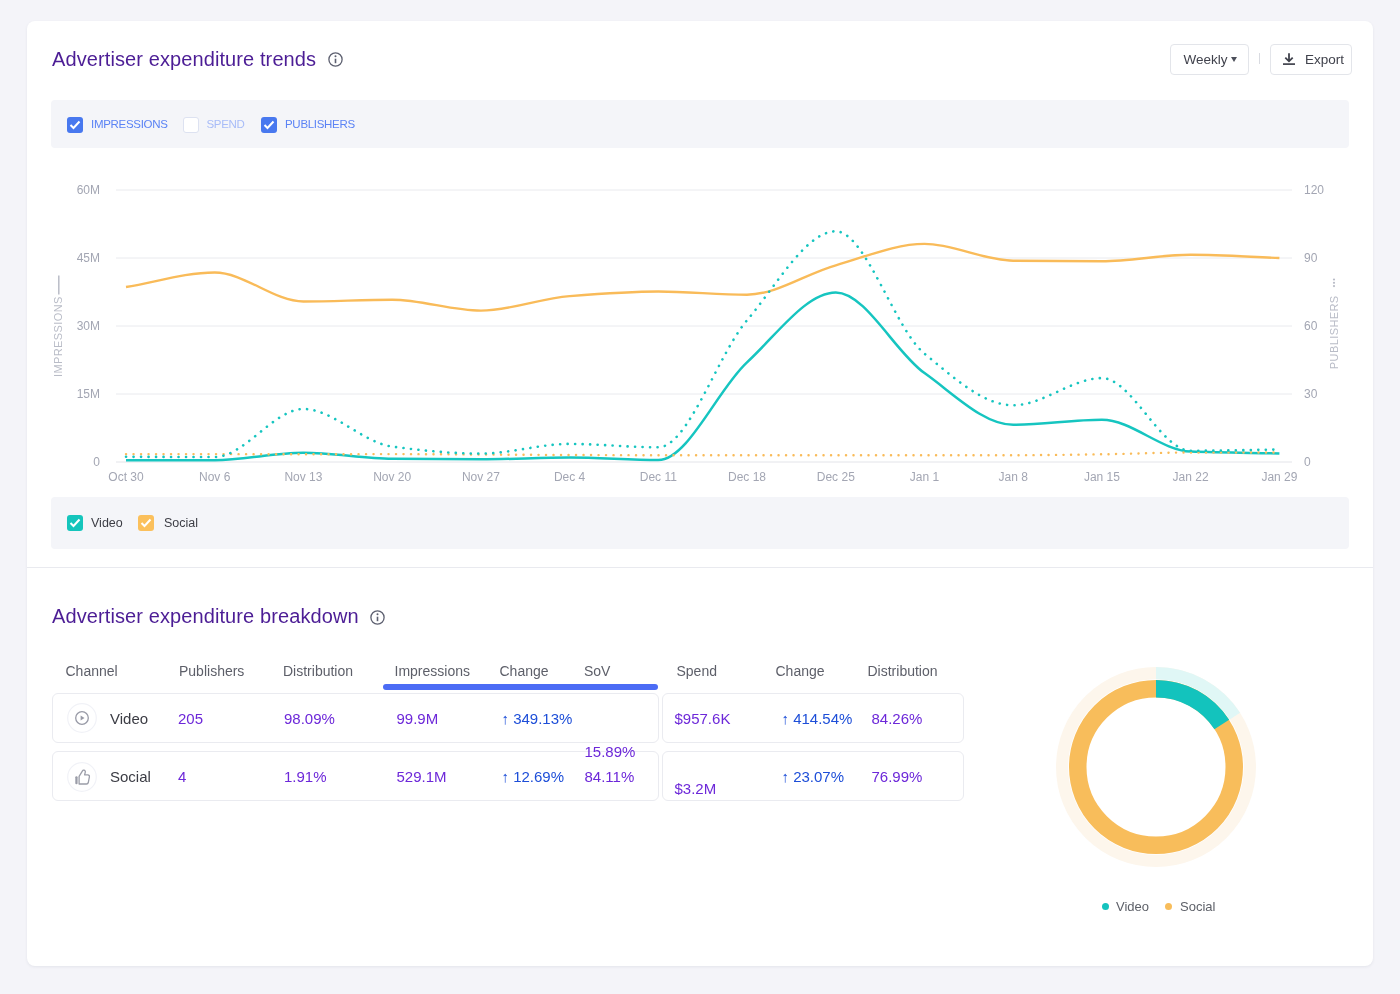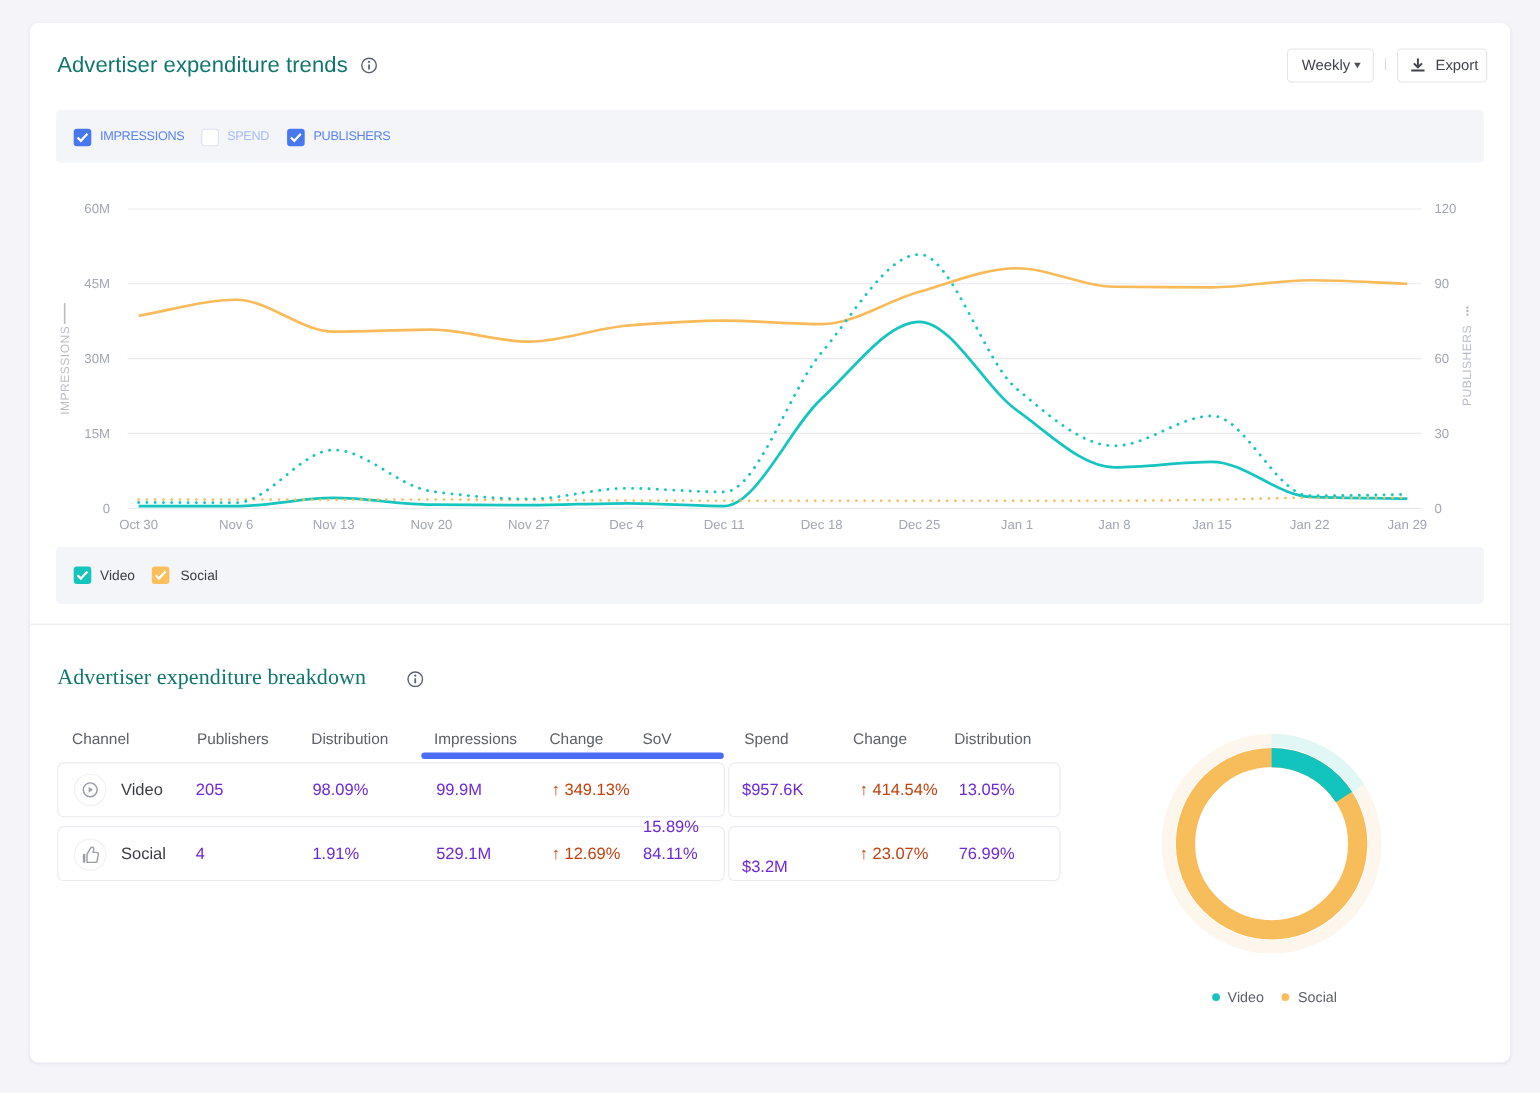--- a/index.html
+++ b/index.html
@@ -1,34 +1,34 @@
 <!DOCTYPE html>
 <html><head><meta charset="utf-8">
 <style>
 * { margin:0; padding:0; box-sizing:border-box; }
 html,body { width:1400px; height:994px; background:#f4f4f9; font-family:"Liberation Sans", sans-serif; }
 #page { position:relative; width:1400px; height:994px; overflow:hidden; }
 .card { position:absolute; left:27px; top:21px; width:1346px; height:945px; background:#fff; border-radius:8px; box-shadow:0 1px 3px rgba(40,45,80,.08); }
 .abs { position:absolute; }
-.h1 { font-size:20px; color:#0f766e; letter-spacing:.1px; }
+.h1 { font-size:20px; color:#4c1d95; letter-spacing:.1px; }
 .bar { position:absolute; left:51px; width:1298px; background:#f4f5f9; border-radius:4px; }
 .cb { position:absolute; width:16px; height:16px; border-radius:3px; }
 .cb.blue { background:#4878ef; }
 .cb.empty { background:#fff; border:1px solid #dde2f1; }
 .cb svg { position:absolute; left:2px; top:3px; }
 .cbl { position:absolute; font-size:11.5px; letter-spacing:-.3px; }
 .btn { position:absolute; height:31px; border:1px solid #e3e5ea; border-radius:4px; background:#fff; color:#40424c; font-size:13.5px; display:flex; align-items:center; }
 .yl,.xl { font-size:12px; fill:#a3a6b3; font-family:"Liberation Sans",sans-serif; }
 .xl { text-anchor:middle; }
 .axt { font-size:11px; fill:#b9bcc7; letter-spacing:.4px; font-family:"Liberation Sans",sans-serif; }
 .hdr { position:absolute; font-size:14px; color:#5d5f69; top:663px; }
 .rowbox { position:absolute; height:50px; background:#fff; border:1px solid #eaebf0; border-radius:6px; }
 .cell { position:absolute; font-size:15px; color:#6d28d9; }
 .cell.dark { color:#3b3c44; }
-.cell.green { color:#c2410c; }
+.cell.green { color:#1d4ed8; }
 .lgl { position:absolute; font-size:12.5px; color:#3c3d45; }
 </style></head>
 <body>
 <div id="page">
 <div class="card"></div>
 
 <div class="abs h1" style="left:52px; top:48px;">Advertiser expenditure trends</div>
 <svg class="abs" style="left:328px; top:52px;" width="15" height="15" viewBox="0 0 15 15">
   <circle cx="7.5" cy="7.5" r="6.6" fill="none" stroke="#5d6070" stroke-width="1.3"></circle>
   <line x1="7.5" y1="6.7" x2="7.5" y2="11.2" stroke="#5d6070" stroke-width="1.6"></line>
@@ -117,21 +117,21 @@
 <div class="lgl" style="left:91px; top:515.5px;">Video</div>
 <div class="cb" style="left:137.5px; top:514.5px; background:#fbc05c;">
       <svg width="12" height="10" viewBox="0 0 12 10">
         <path d="M1.5 5 L4.5 8 L10.5 1.5" fill="none" stroke="#fff" stroke-width="2"></path>
       </svg>
     </div>
 <div class="lgl" style="left:164px; top:515.5px;">Social</div>
 
 <div class="abs" style="left:27px; top:567px; width:1346px; height:1px; background:#e9eaef;"></div>
 
-<div class="abs h1" style="left:52px; top:605px;font-family:Liberation Serif, serif;">Advertiser expenditure breakdown</div>
+<div class="abs h1" style="left:52px; top:605px;">Advertiser expenditure breakdown</div>
 <svg class="abs" style="left:370px; top:610px;" width="15" height="15" viewBox="0 0 15 15">
   <circle cx="7.5" cy="7.5" r="6.6" fill="none" stroke="#5d6070" stroke-width="1.3"></circle>
   <line x1="7.5" y1="6.7" x2="7.5" y2="11.2" stroke="#5d6070" stroke-width="1.6"></line>
   <circle cx="7.5" cy="4.2" r="1" fill="#5d6070"></circle>
 </svg>
 
 <div class="hdr" style="left:65.5px;">Channel</div>
 <div class="hdr" style="left:179px;">Publishers</div>
 <div class="hdr" style="left:283px;">Distribution</div>
 <div class="hdr" style="left:394.5px;">Impressions</div>
@@ -153,21 +153,21 @@
   <path d="M13.6 12.5 L17.5 15 L13.6 17.5 Z" fill="#989aa6"></path>
 </svg>
 <div class="cell dark" style="left:110px; top:710px;">Video</div>
 <div class="cell" style="left:178px; top:710px;">205</div>
 <div class="cell" style="left:284px; top:710px;">98.09%</div>
 <div class="cell" style="left:396.5px; top:710px;">99.9M</div>
 <div class="cell green" style="left:501.5px; top:710px;">↑ 349.13%</div>
 <div class="cell" style="left:584.5px; top:710px;margin-top:33px;">15.89%</div>
 <div class="cell" style="left:674.5px; top:710px;">$957.6K</div>
 <div class="cell green" style="left:781.5px; top:710px;">↑ 414.54%</div>
-<div class="cell" style="left:871.5px; top:710px;">13.05%</div>
+<div class="cell" style="left:871.5px; top:710px;">84.26%</div>
 
 <svg class="abs" style="left:66.5px; top:761.5px;" width="30" height="30" viewBox="0 0 30 30">
   <circle cx="15" cy="15" r="14.3" fill="none" stroke="#f1f2f7" stroke-width="1.2"></circle>
   <rect x="8.3" y="14.2" width="2.3" height="8.1" rx="1.1" fill="#9b9da8"></rect>
   <path d="M12.1 22 L12.1 14.4 L15.5 8.9 C16 8.1 17 7.9 17.7 8.4 C18.2 8.8 18.5 9.5 18.3 10.1 L17.6 12.9 L20.9 12.9 C21.9 12.9 22.6 13.8 22.4 14.8 L21.3 20.5 C21.1 21.4 20.4 22 19.5 22 Z" fill="none" stroke="#9b9da8" stroke-width="1.3" stroke-linejoin="round"></path>
 </svg>
 <div class="cell dark" style="left:110px; top:768px;">Social</div>
 <div class="cell" style="left:178px; top:768px;">4</div>
 <div class="cell" style="left:284px; top:768px;">1.91%</div>
 <div class="cell" style="left:396.5px; top:768px;">529.1M</div>

